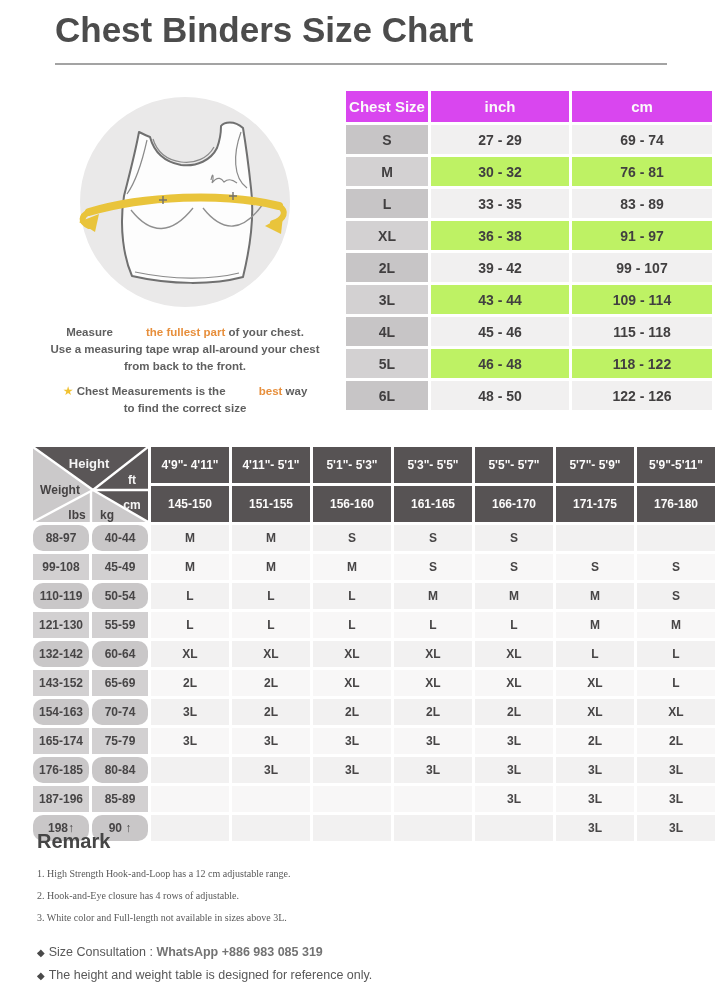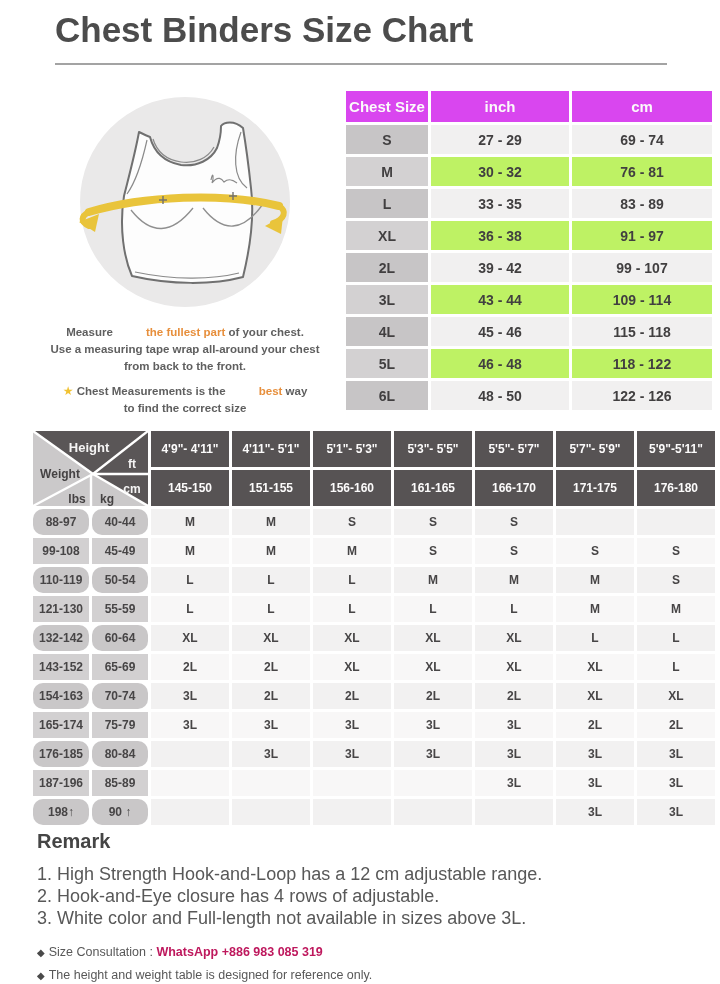--- a/index.html
+++ b/index.html
@@ -26,41 +26,41 @@
   .chest-table{position:absolute;left:343px;top:88px;border-collapse:separate;
                border-spacing:3px;table-layout:fixed;}
   .chest-table th{background:#d946ef;color:#fbfafa;font-size:15px;font-weight:bold;height:29px;}
   .chest-table td{text-align:center;font-weight:bold;font-size:14px;color:#413f40;height:27px;}
   .chest-table tr.r0 td.data{background:#f1f0f0;}
   .chest-table tr.r1 td.data{background:#bef264;}
   .chest-table tr.r0 td.label{background:#c7c5c6;}
   .chest-table tr.r1 td.label{background:#d3d1d2;}
 
   
-  .hw-table{position:absolute;left:30px;top:428px;border-collapse:separate;
+  .hw-table{position:absolute;left:30px;top:444px;border-collapse:separate;
             border-spacing:3px;table-layout:fixed;}
   .hw-table th{background:#575354;color:#fcfbfb;font-size:12px;font-weight:bold;height:36px;padding:0;}
   .hw-table td{text-align:center;font-weight:bold;font-size:12px;color:#474546;height:26px;padding:0;}
   .hw-table td.corner-td{background:#ffffff;padding:0;}
   .hw-table tr.r0 td.label{background:#c9c7c8;border-radius:10px;}
   .hw-table tr.r1 td.label{background:#d2d0d1;margin-left:44px;}
   .hw-table tr.r0 td.data{background:#f2f1f1;}
   .hw-table tr.r1 td.data{background:#f8f7f7;}
   .corner-svg{display:block;width:115px;height:75px;}
   .corner-svg text{font-family:"Liberation Sans","DejaVu Sans",sans-serif;font-weight:bold;}
   .ctext-w{fill:#f5f4f4;font-size:12px;}
   .ctext-d{fill:#454243;font-size:12px;}
 
   
   .remark{position:absolute;left:37px;top:830px;width:650px;}
   .remark h2{margin:0 0 10px 0;font-size:20px;font-weight:bold;color:#454545;}
-  .remark .note{font-size:18px;color:#585858;line-height:22px;}
+  .remark .note{font-size:10px;color:#585858;line-height:22px;font-family:Liberation Serif, serif;}
   .remark .bullets{margin-top:12px;}
   .remark .bullet{font-size:12.5px;color:#585858;line-height:23px;}
-  .remark .bullet b{color:#be185d;}
+  .remark .bullet b{color:#737373;}
   .diamond{font-size:10px;color:#4a4a4a;margin-right:4px;}
 </style>
 </head>
 <body>
 
 <div class="page">
 
   <h1 class="title">Chest Binders Size Chart</h1>
   <div class="title-rule"></div>
 

